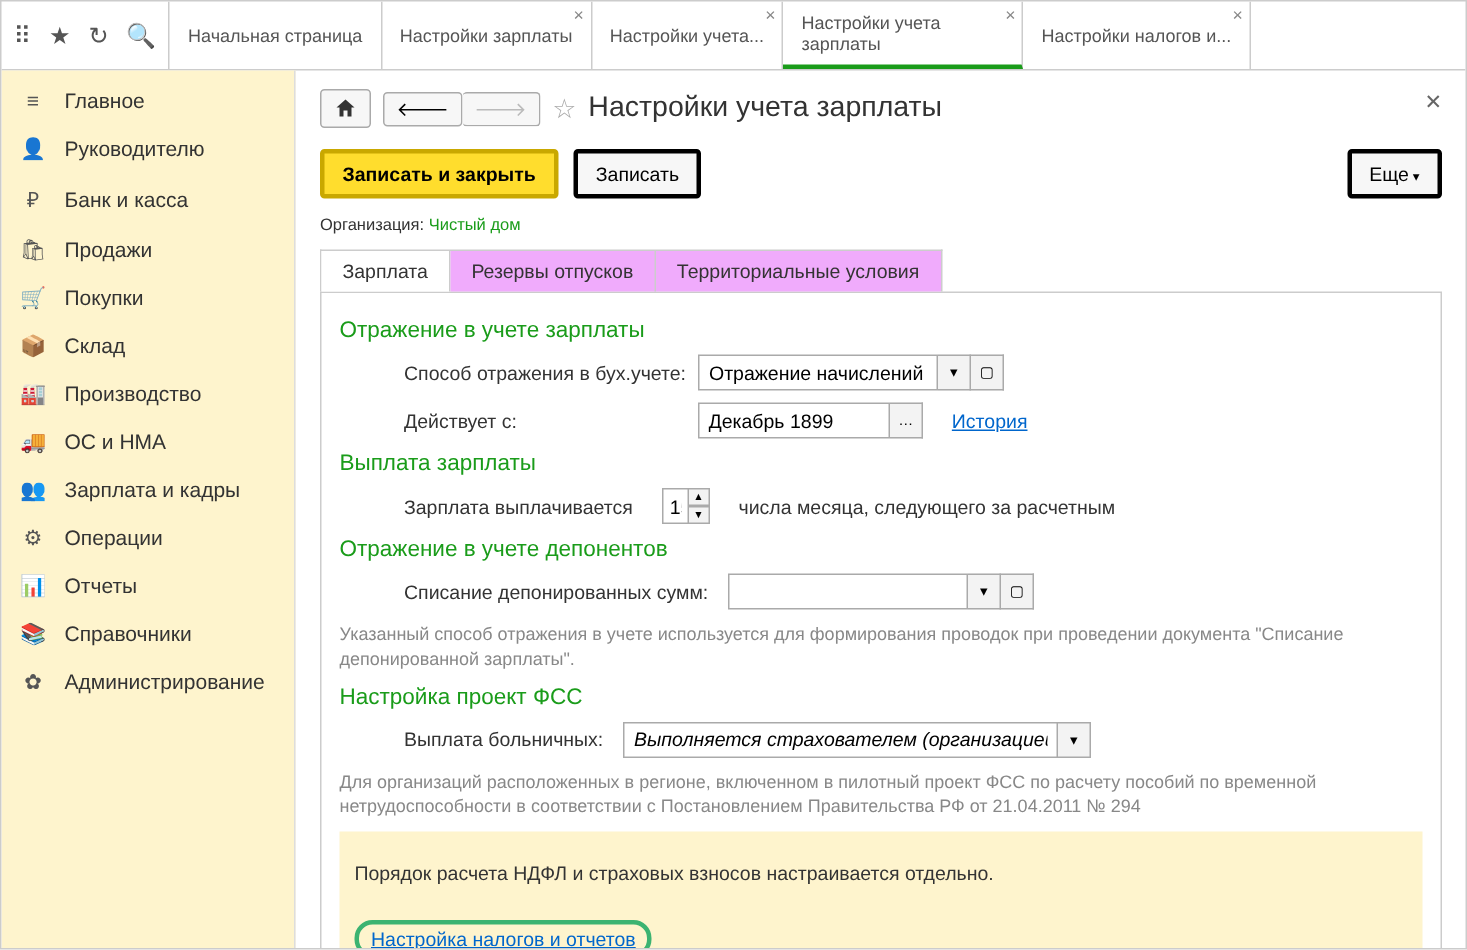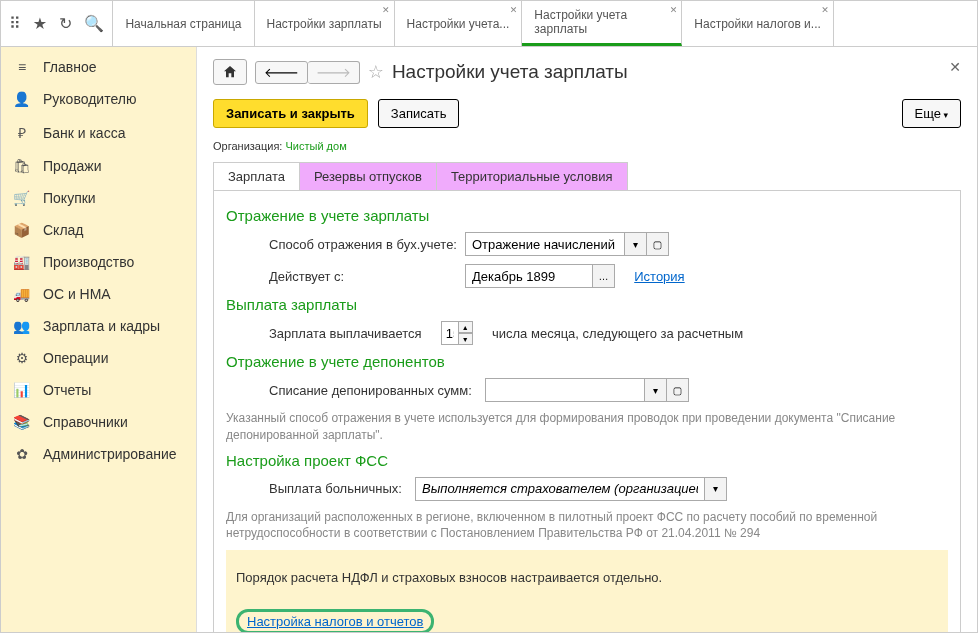--- a/index.html
+++ b/index.html
@@ -16,21 +16,21 @@
 .sidebar-item { display: flex; align-items: center; padding: 8px 12px; gap: 12px; cursor: pointer; color: #333; }
 .sidebar-item .icon { width: 18px; text-align: center; color: #555; font-size: 14px; }
 .content { flex: 1; padding: 12px 16px; overflow: auto; position: relative; }
 .content-header { display: flex; align-items: center; gap: 8px; margin-bottom: 14px; }
 .nav-btn { border: 1px solid #aaa; background: #f7f7f7; padding: 4px 8px; font-size: 13px; cursor: pointer; border-radius: 3px; line-height: 1; }
 .nav-btn.disabled { color: #bbb; }
 .star-outline { font-size: 18px; color: #aaa; }
 .page-title { font-size: 19px; font-weight: normal; }
 .close-x { position: absolute; right: 16px; top: 12px; font-size: 14px; color: #666; cursor: pointer; }
 .action-row { display: flex; align-items: center; gap: 10px; margin-bottom: 12px; }
-.btn { border: 1px solid #000000; padding: 6px 12px; font-size: 13px; border-radius: 3px; background: #f7f7f7; cursor: pointer; }
+.btn { border: 3px solid #000000; padding: 6px 12px; font-size: 13px; border-radius: 3px; background: #f7f7f7; cursor: pointer; }
 .btn-primary { background: #ffdd2d; border-color: #c9a800; font-weight: bold; }
 .btn-more { margin-left: auto; }
 .btn-more::after { content: " ▾"; font-size: 9px; }
 .org-row { font-size: 11px; margin-bottom: 10px; }
 .org-row .val { color: #1a9c1a; }
 .inner-tabs { display: flex; border: 1px solid #ccc; border-bottom: none; width: fit-content; }
 .inner-tab { padding: 6px 14px; border-right: 1px solid #ccc; font-size: 13px; cursor: pointer; background: #f0abfc; }
 .inner-tab:last-child { border-right: none; }
 .inner-tab.active { background: #fff; }
 .form-panel { border: 1px solid #ccc; padding: 10px 12px 14px; }

